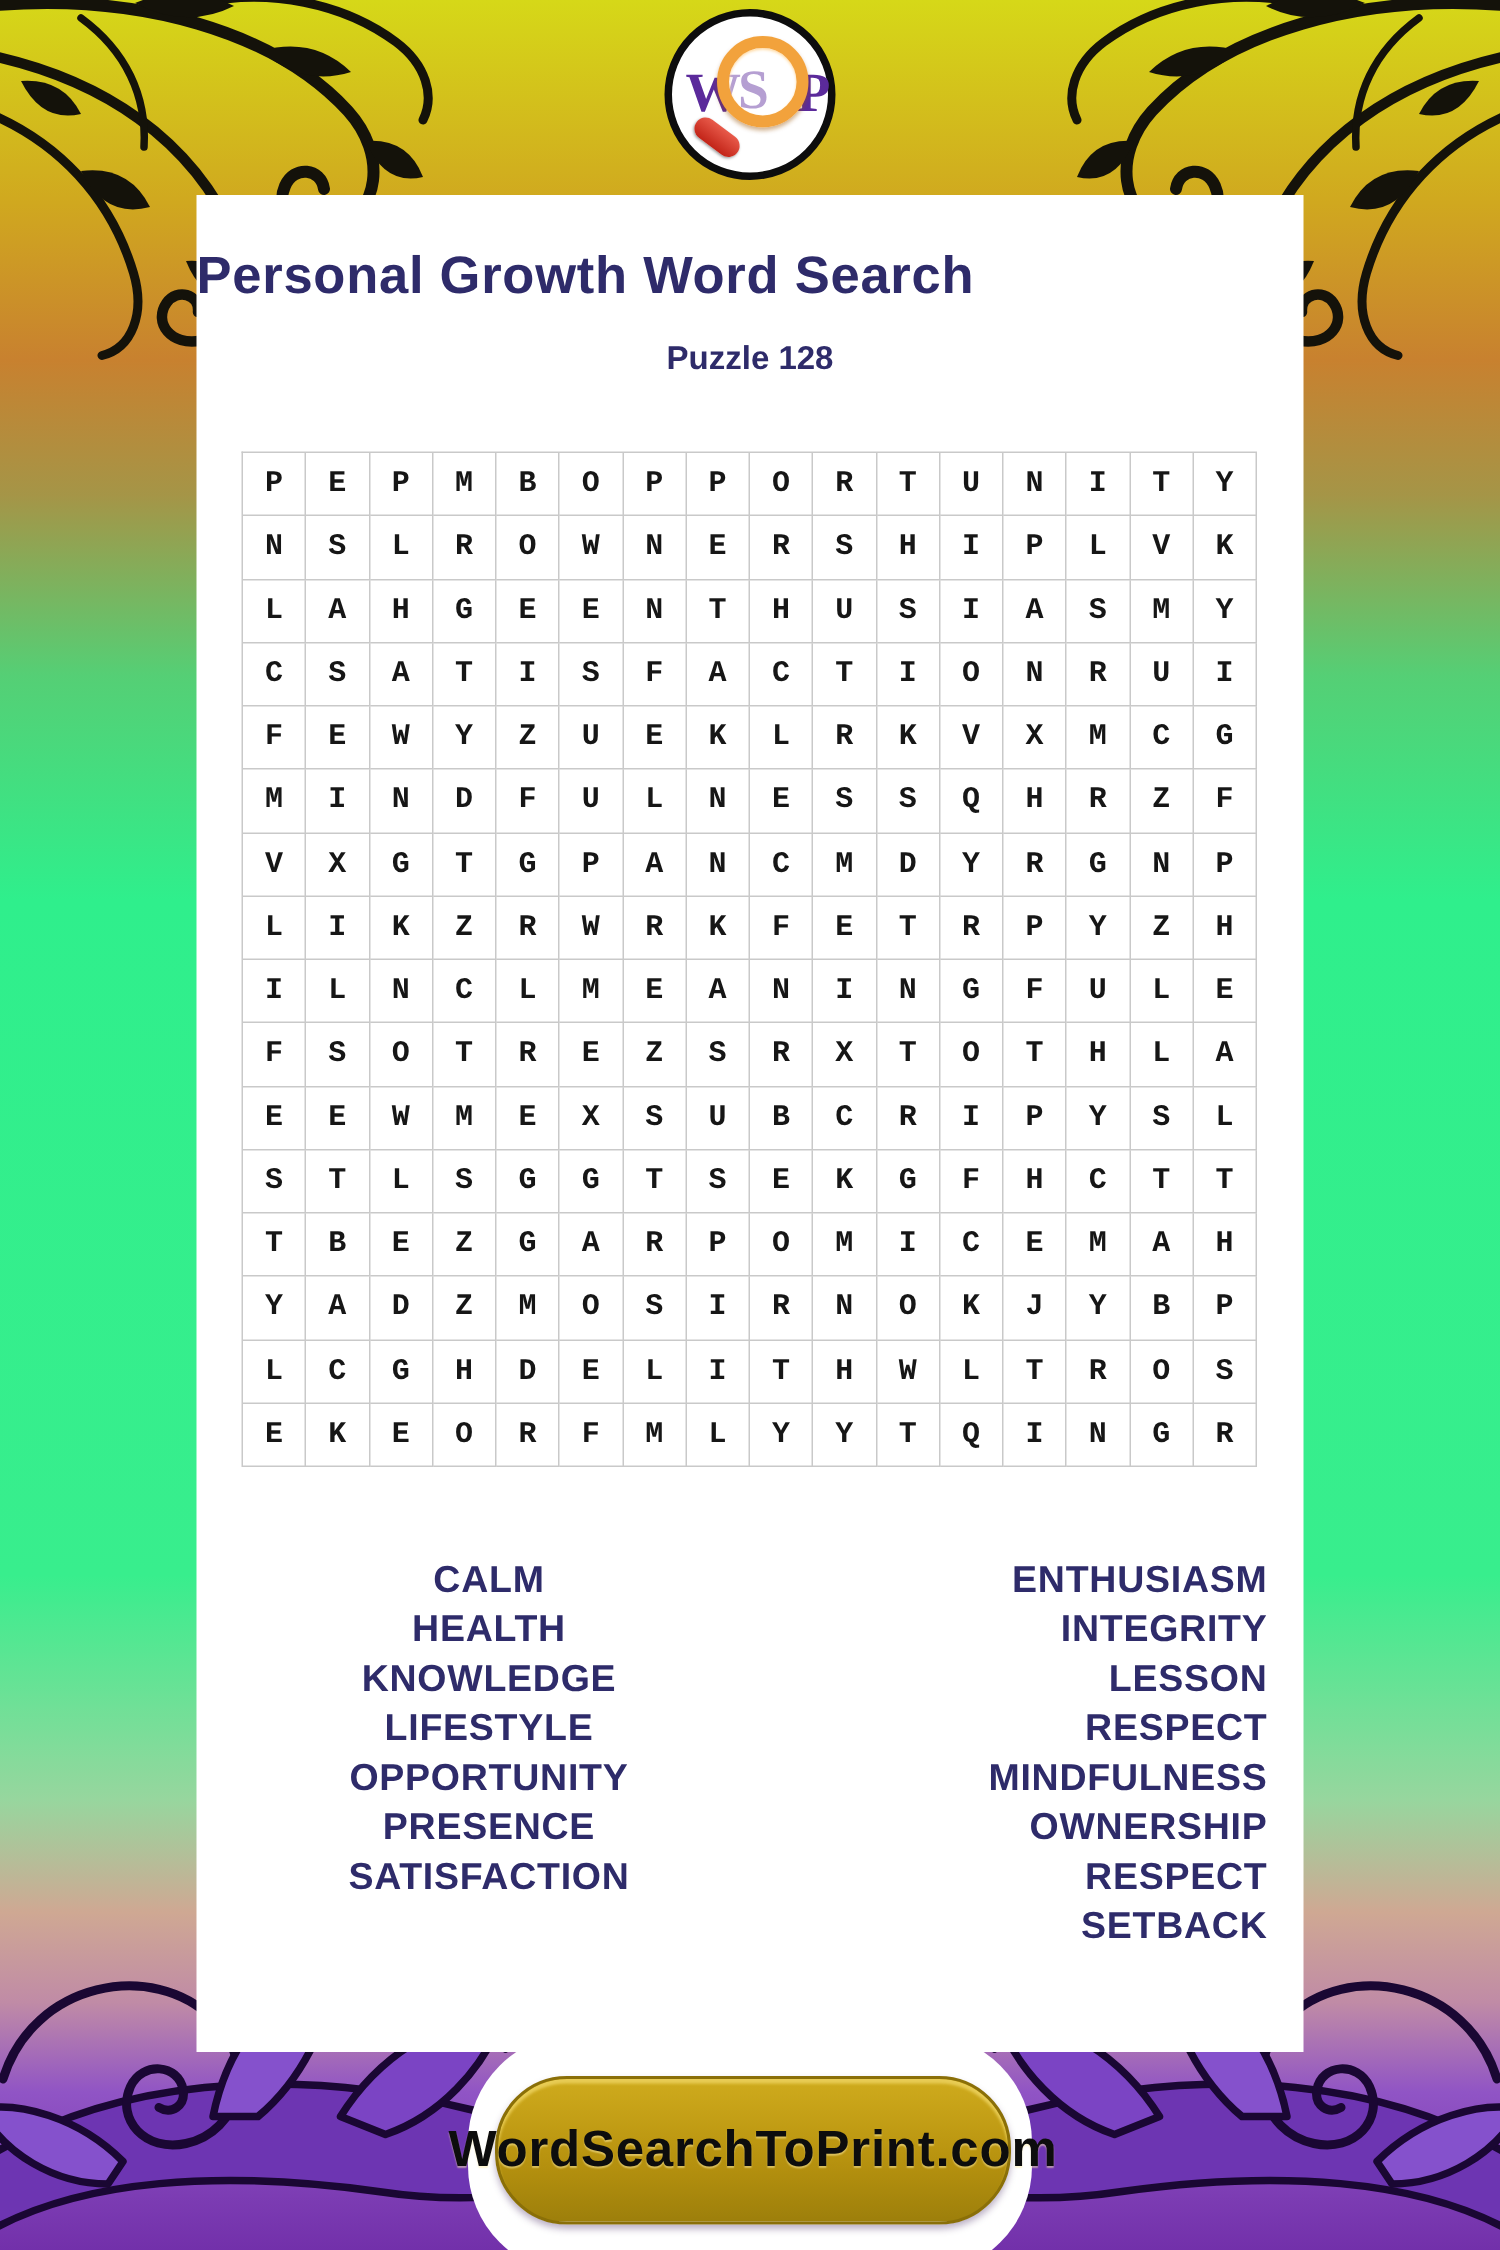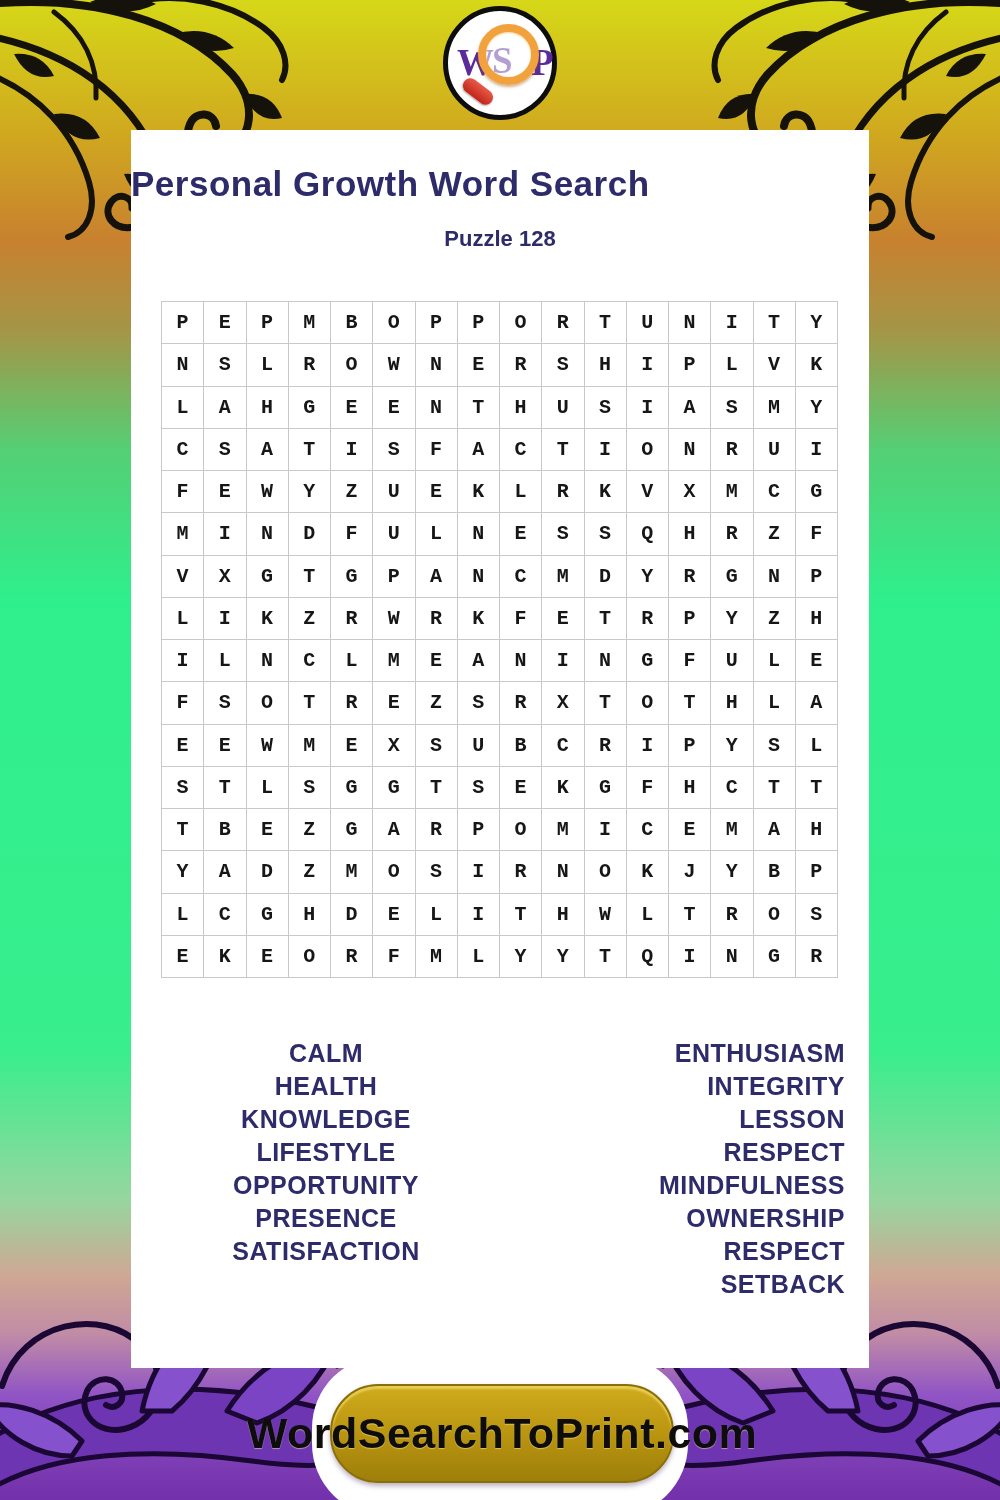--- a/index.html
+++ b/index.html
@@ -93,21 +93,21 @@
   }
   .footer-btn{
     position:absolute;left:330px;top:1384px;width:340px;height:95px;
     border-radius:48px;z-index:4;cursor:pointer;
     background:linear-gradient(180deg,#cfab1d 0%,#b8930f 55%,#9d7f0b 100%);
     border:2px solid #8a6f08;
     box-shadow:inset 0 3px 2px #e8cc55, 0 3px 5px rgba(60,30,90,.35);
     display:flex;align-items:center;justify-content:center;
   }
   .footer-btn span{
-    font-size:43px;font-weight:bold;color:#0d0d0d;letter-spacing:.5px;
+    font-size:34px;font-weight:bold;color:#0d0d0d;letter-spacing:.5px;
     text-shadow:0 1px 1px rgba(255,240,170,.5);
   }
 </style>
 </head>
 <body>
 
 <div class="page">
 
   <svg class="orn orn-tl" viewBox="0 0 380 270">
     <g stroke="#14120a" fill="none" stroke-linecap="round">

